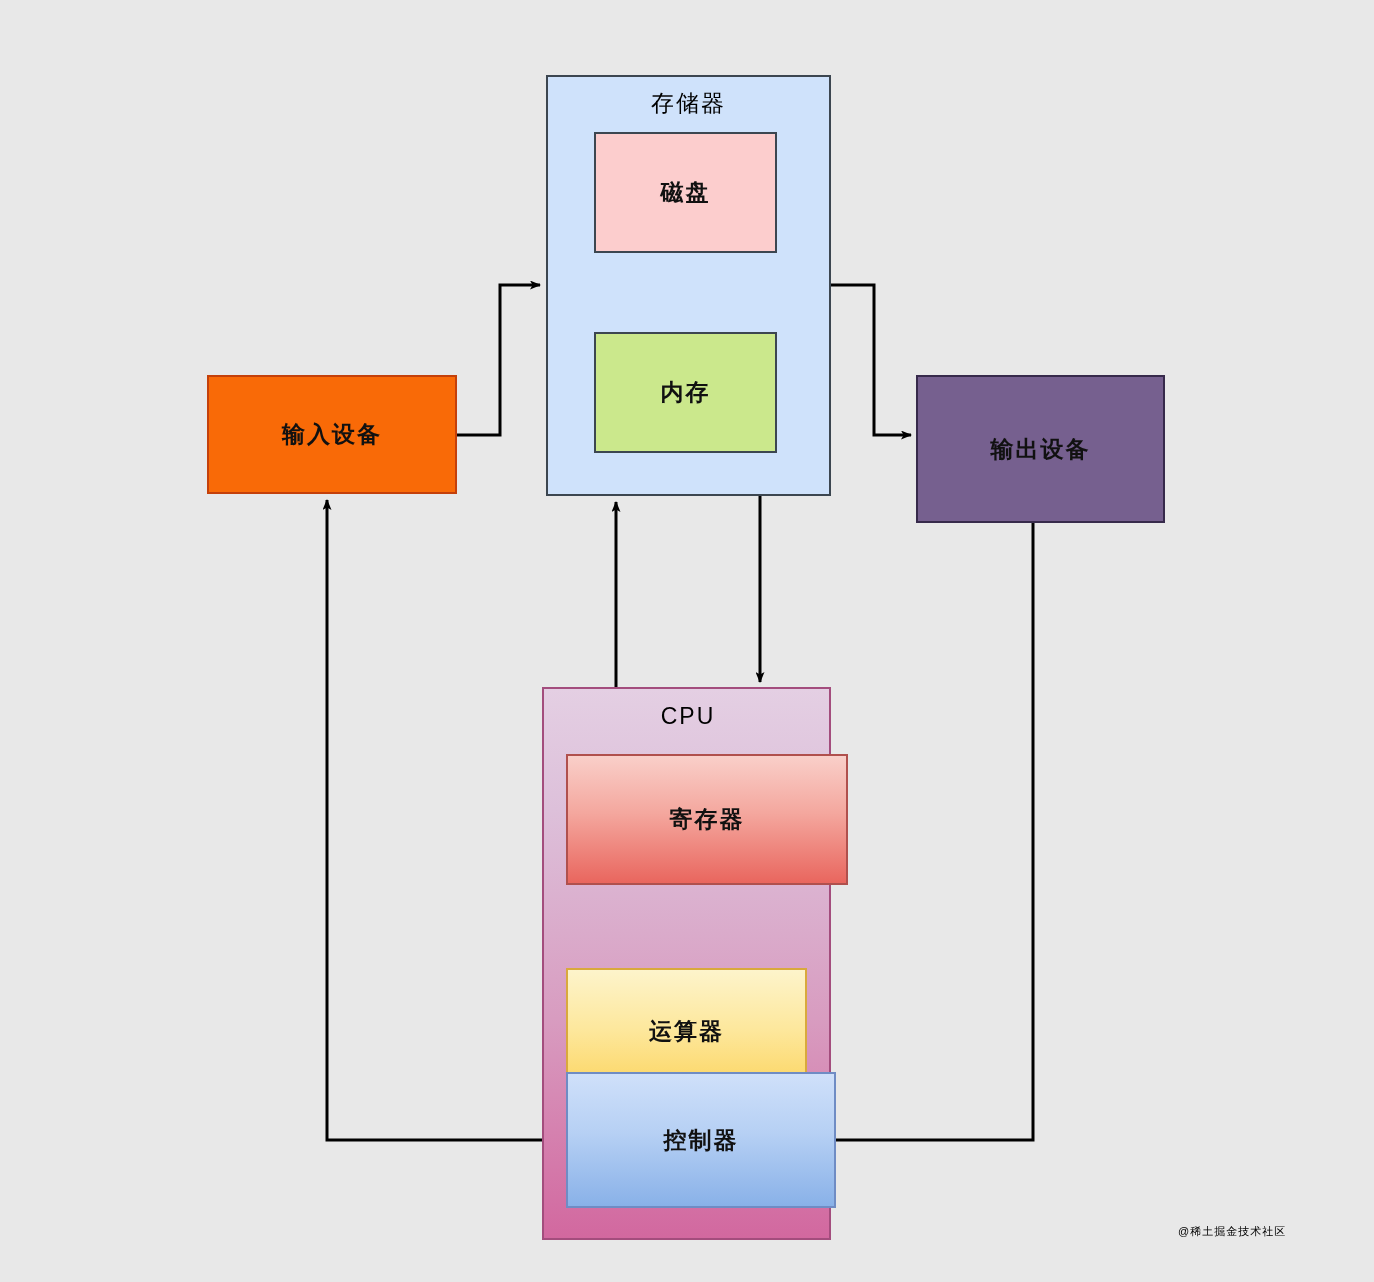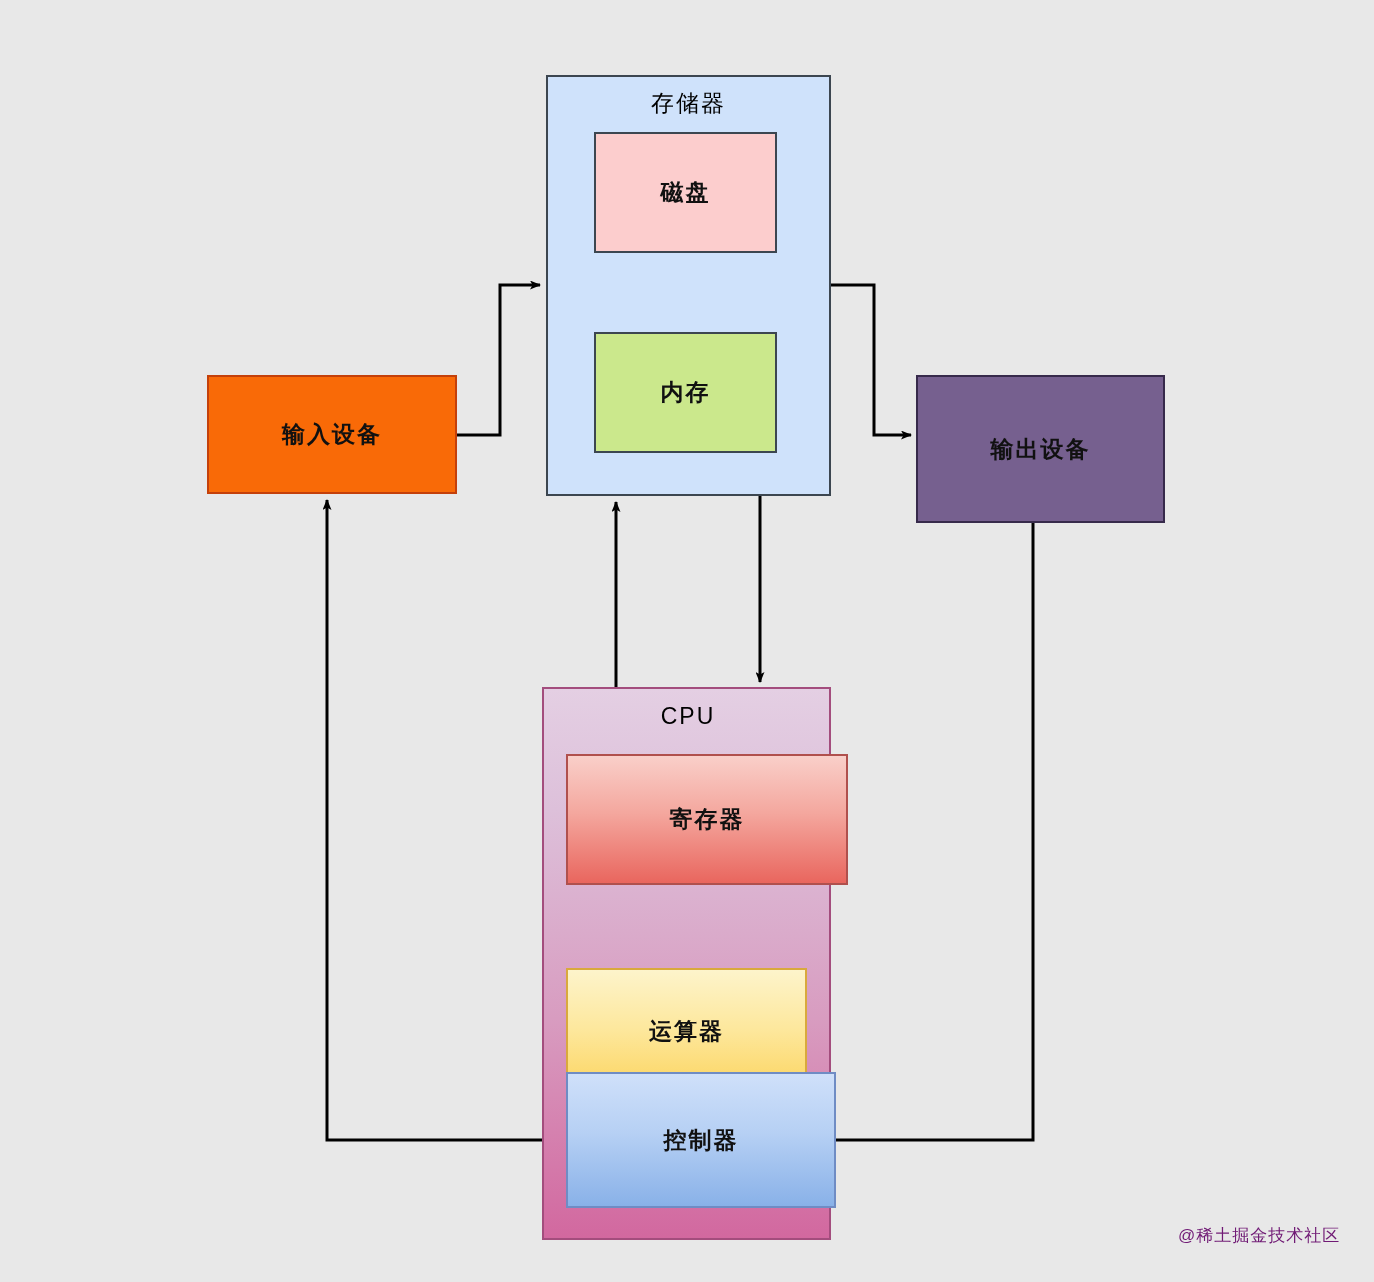--- a/index.html
+++ b/index.html
@@ -144,22 +144,22 @@
     width: 270px;
     height: 136px;
     background: linear-gradient(to bottom, #cfe0fa 0%, #b6d0f4 45%, #89b1e8 100%);
     border: 2px solid #6f8cc4;
   }
 
   #watermark {
     position: absolute;
     left: 1178px;
     top: 1224px;
-    font-size: 17px;
-    color: #701a75;
+    font-size: 11px;
+    color: #000000;
     letter-spacing: 1px;
     z-index: 4;
   }
 </style>
 </head>
 <body>
 
 <svg id="canvas" viewBox="0 0 1374 1282" xmlns="http://www.w3.org/2000/svg">
   <defs>
     <marker id="arrowhead" markerWidth="11" markerHeight="9" refX="10" refY="4.5" orient="auto" markerUnits="userSpaceOnUse">

